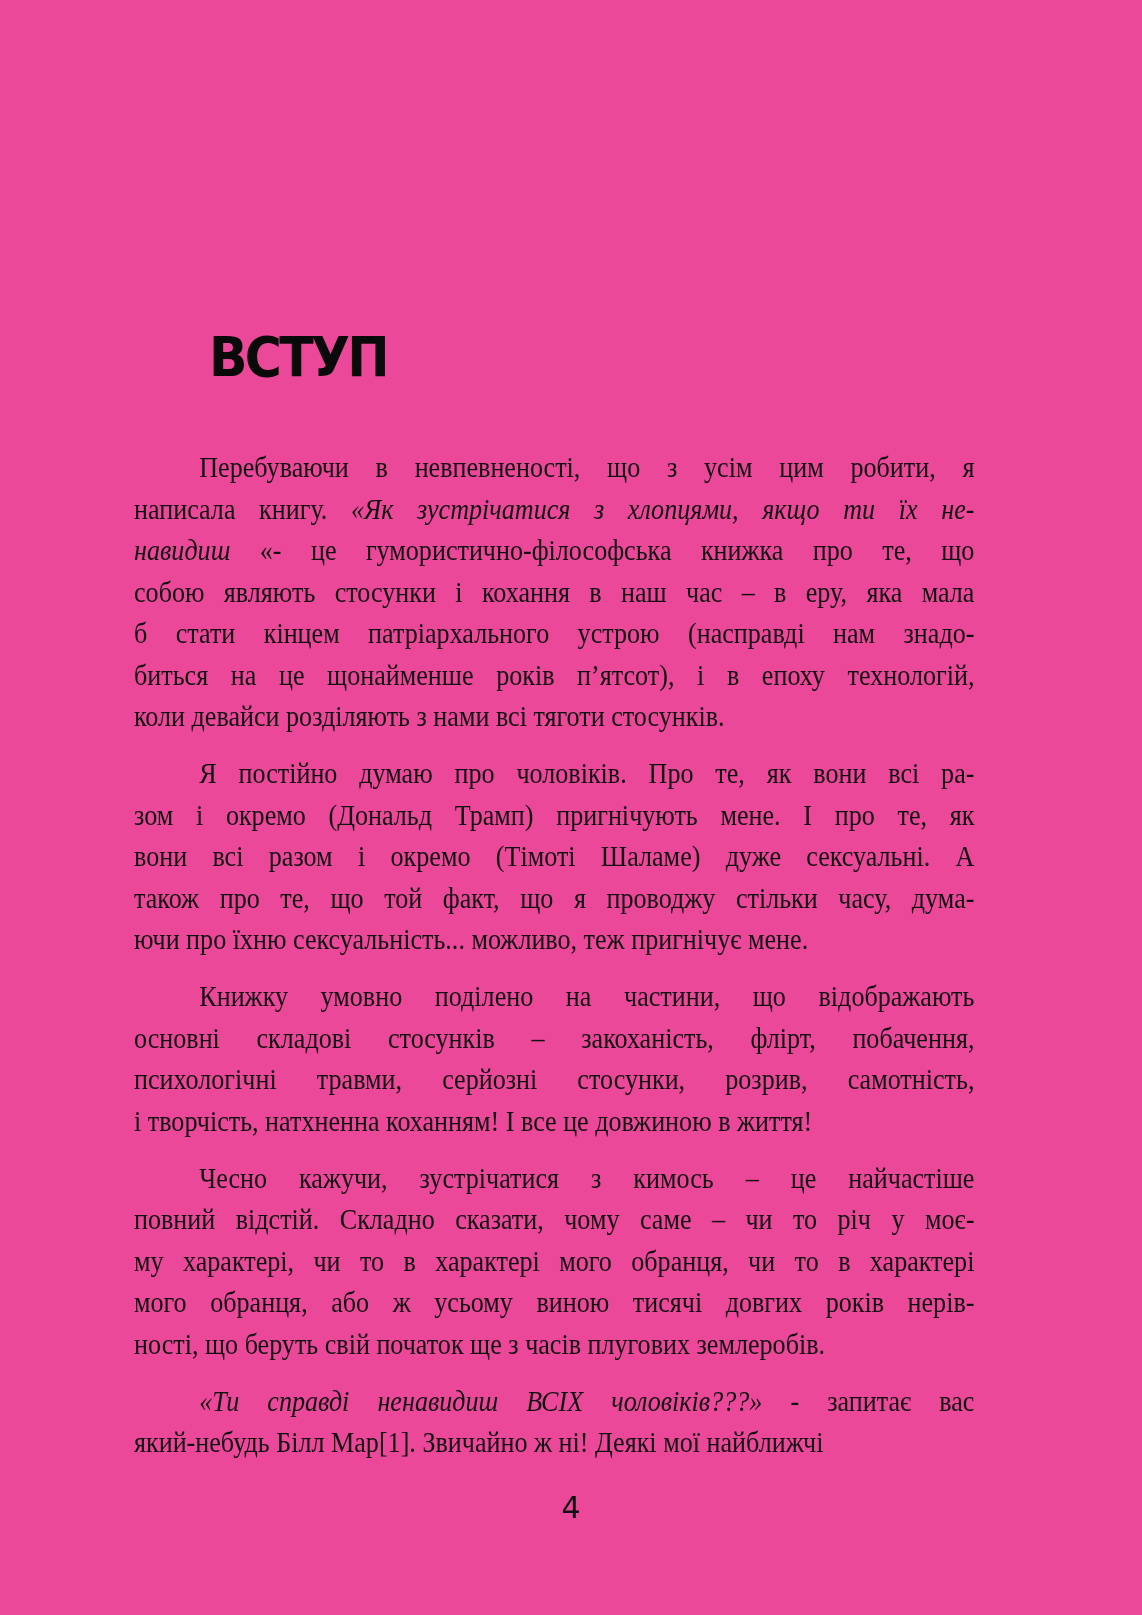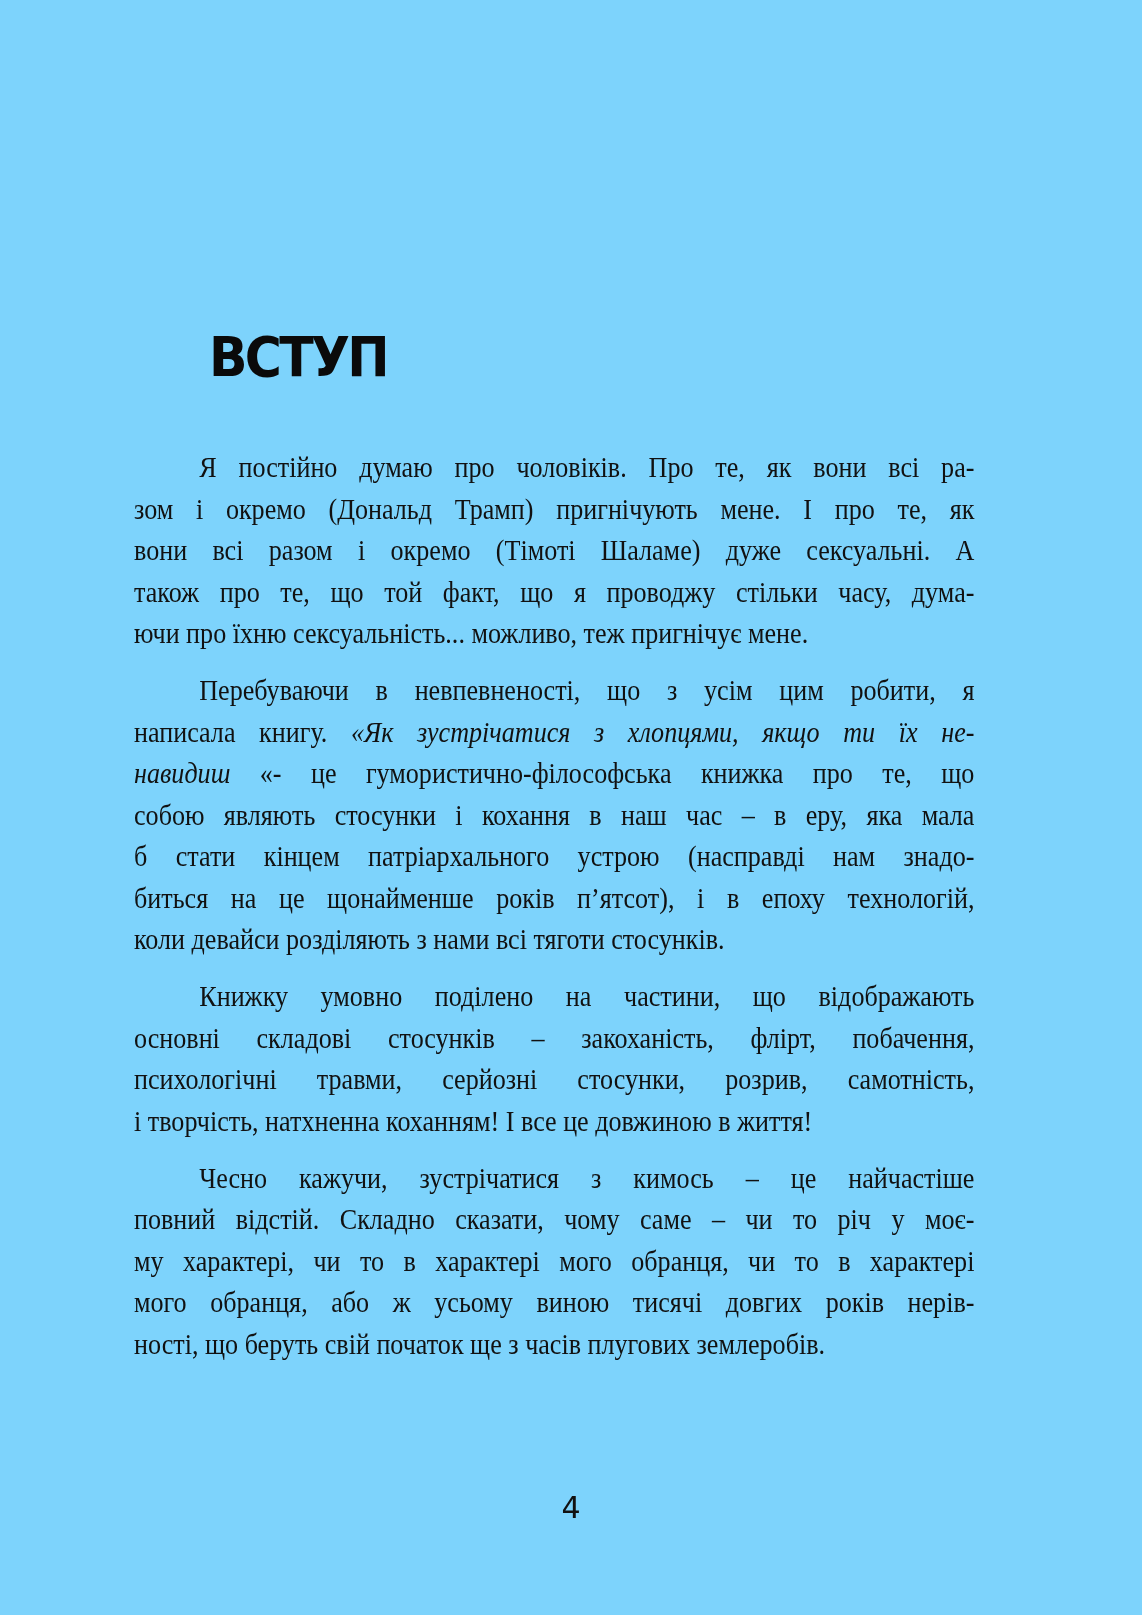--- a/index.html
+++ b/index.html
@@ -12,21 +12,21 @@
       height: 1615px;
       position: relative;
       overflow: hidden;
       color: #111111;
     }
     .page {
       position: absolute;
       left: 0; top: 0;
       width: 1142px;
       height: 1615px;
-      background: #7dd3fc;
+      background: #ec4899;
     }
     .chapter-title {
       position: absolute;
       left: 209px;
       top: 325px;
       margin: 0;
       font-family: "DejaVu Sans", sans-serif;
       font-weight: bold;
       font-size: 55px;
       letter-spacing: -3px;
@@ -83,44 +83,48 @@
     }
   </style>
 </head>
 <body>
 
 <div class="page">
   <h1 class="chapter-title">ВСТУП</h1>
 
   <div class="body-text" id="body-text">
       <div class="para">
-        <span class="line indent"><span class="inner">Я постійно думаю про чоловіків. Про те, як вони всі ра-</span></span>
-        <span class="line"><span class="inner">зом і окремо (Дональд Трамп) пригнічують мене. І про те, як</span></span>
-        <span class="line"><span class="inner">вони всі разом і окремо (Тімоті Шаламе) дуже сексуальні. А</span></span>
-        <span class="line"><span class="inner">також про те, що той факт, що я проводжу стільки часу, дума-</span></span>
-        <span class="line last"><span class="inner">ючи про їхню сексуальність... можливо, теж пригнічує мене.</span></span>
-      </div>
-      <div class="para">
         <span class="line indent"><span class="inner">Перебуваючи в невпевненості, що з усім цим робити, я</span></span>
         <span class="line"><span class="inner">написала книгу. </span><span class="inner ital">«Як зустрічатися з хлопцями, якщо ти їх не-</span></span>
         <span class="line"><span class="inner ital">навидиш </span><span class="inner">«- це гумористично-філософська книжка про те, що</span></span>
         <span class="line"><span class="inner">собою являють стосунки і кохання в наш час – в еру, яка мала</span></span>
         <span class="line"><span class="inner">б стати кінцем патріархального устрою (насправді нам знадо-</span></span>
         <span class="line"><span class="inner">биться на це щонайменше років п’ятсот), і в епоху технологій,</span></span>
         <span class="line last"><span class="inner">коли девайси розділяють з нами всі тяготи стосунків.</span></span>
+      </div>
+      <div class="para">
+        <span class="line indent"><span class="inner">Я постійно думаю про чоловіків. Про те, як вони всі ра-</span></span>
+        <span class="line"><span class="inner">зом і окремо (Дональд Трамп) пригнічують мене. І про те, як</span></span>
+        <span class="line"><span class="inner">вони всі разом і окремо (Тімоті Шаламе) дуже сексуальні. А</span></span>
+        <span class="line"><span class="inner">також про те, що той факт, що я проводжу стільки часу, дума-</span></span>
+        <span class="line last"><span class="inner">ючи про їхню сексуальність... можливо, теж пригнічує мене.</span></span>
       </div>
       <div class="para">
         <span class="line indent"><span class="inner">Книжку умовно поділено на частини, що відображають</span></span>
         <span class="line"><span class="inner">основні складові стосунків – закоханість, флірт, побачення,</span></span>
         <span class="line"><span class="inner">психологічні травми, серйозні стосунки, розрив, самотність,</span></span>
         <span class="line last"><span class="inner">і творчість, натхненна коханням! І все це довжиною в життя!</span></span>
       </div>
       <div class="para">
         <span class="line indent"><span class="inner">Чесно кажучи, зустрічатися з кимось – це найчастіше</span></span>
         <span class="line"><span class="inner">повний відстій. Складно сказати, чому саме – чи то річ у моє-</span></span>
         <span class="line"><span class="inner">му характері, чи то в характері мого обранця, чи то в характері</span></span>
         <span class="line"><span class="inner">мого обранця, або ж усьому виною тисячі довгих років нерів-</span></span>
         <span class="line last"><span class="inner">ності, що беруть свій початок ще з часів плугових землеробів.</span></span>
       </div>
+      <div class="para">
+        <span class="line indent"><span class="inner ital">«Ти справді ненавидиш ВСІХ чоловіків???» </span><span class="inner">- запитає вас</span></span>
+        <span class="line last"><span class="inner">який-небудь Білл Мар[1]. Звичайно ж ні! Деякі мої найближчі</span></span>
+      </div>
     </div>
 
   <p class="page-number">4</p>
 </div>
 
 </body></html>

